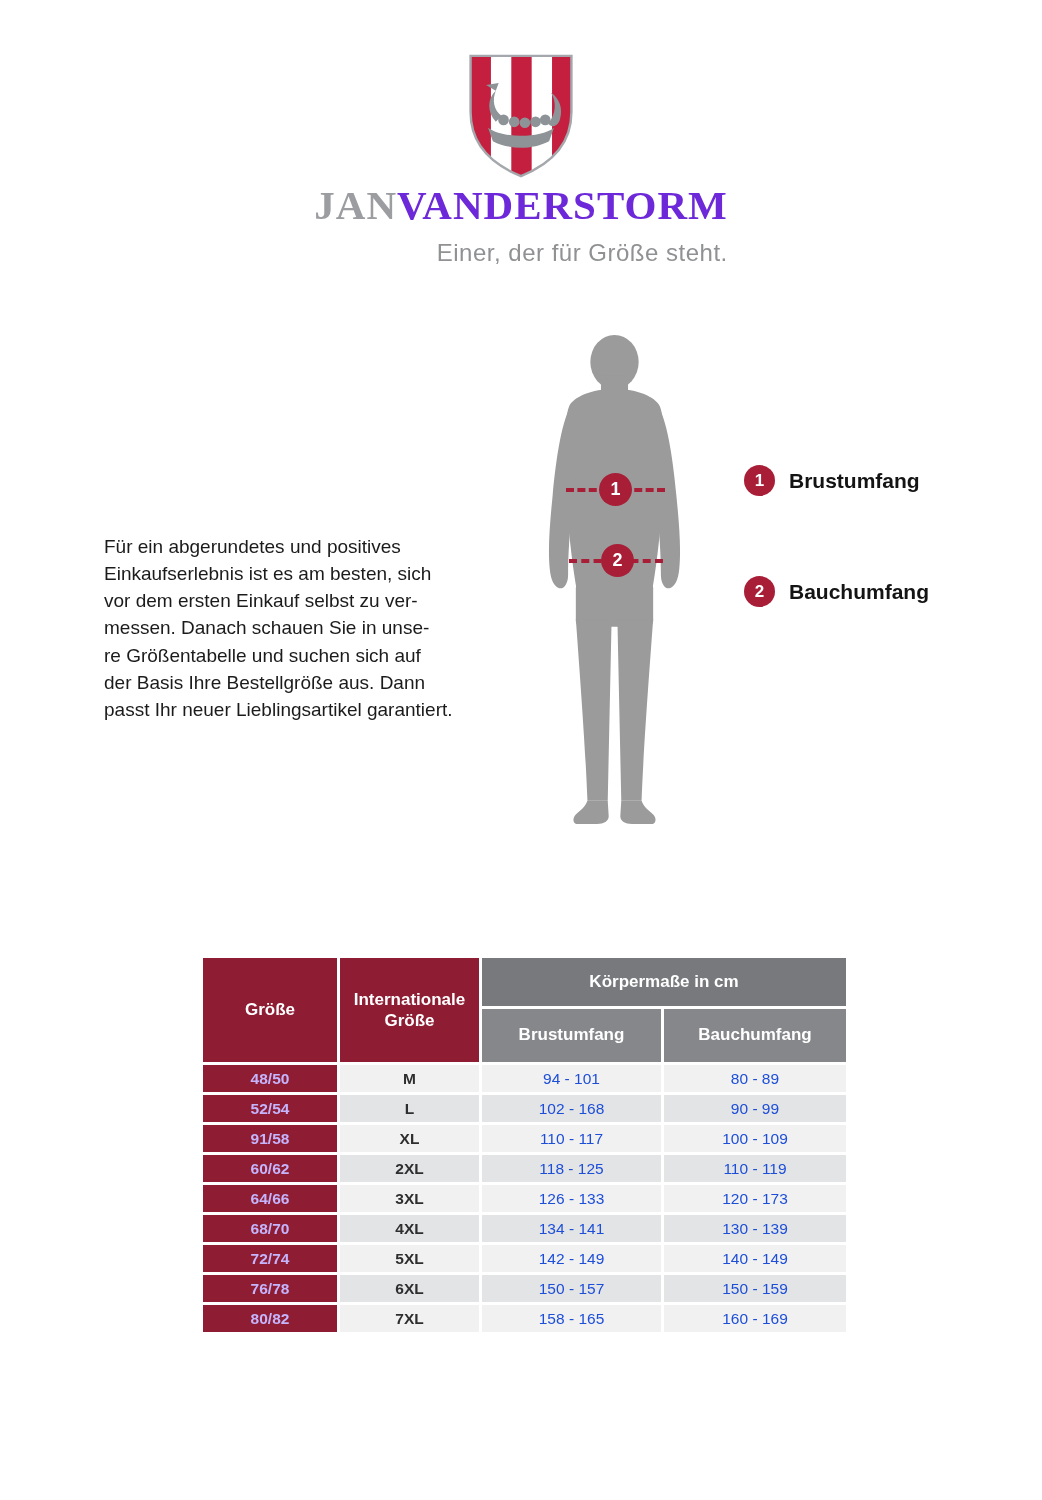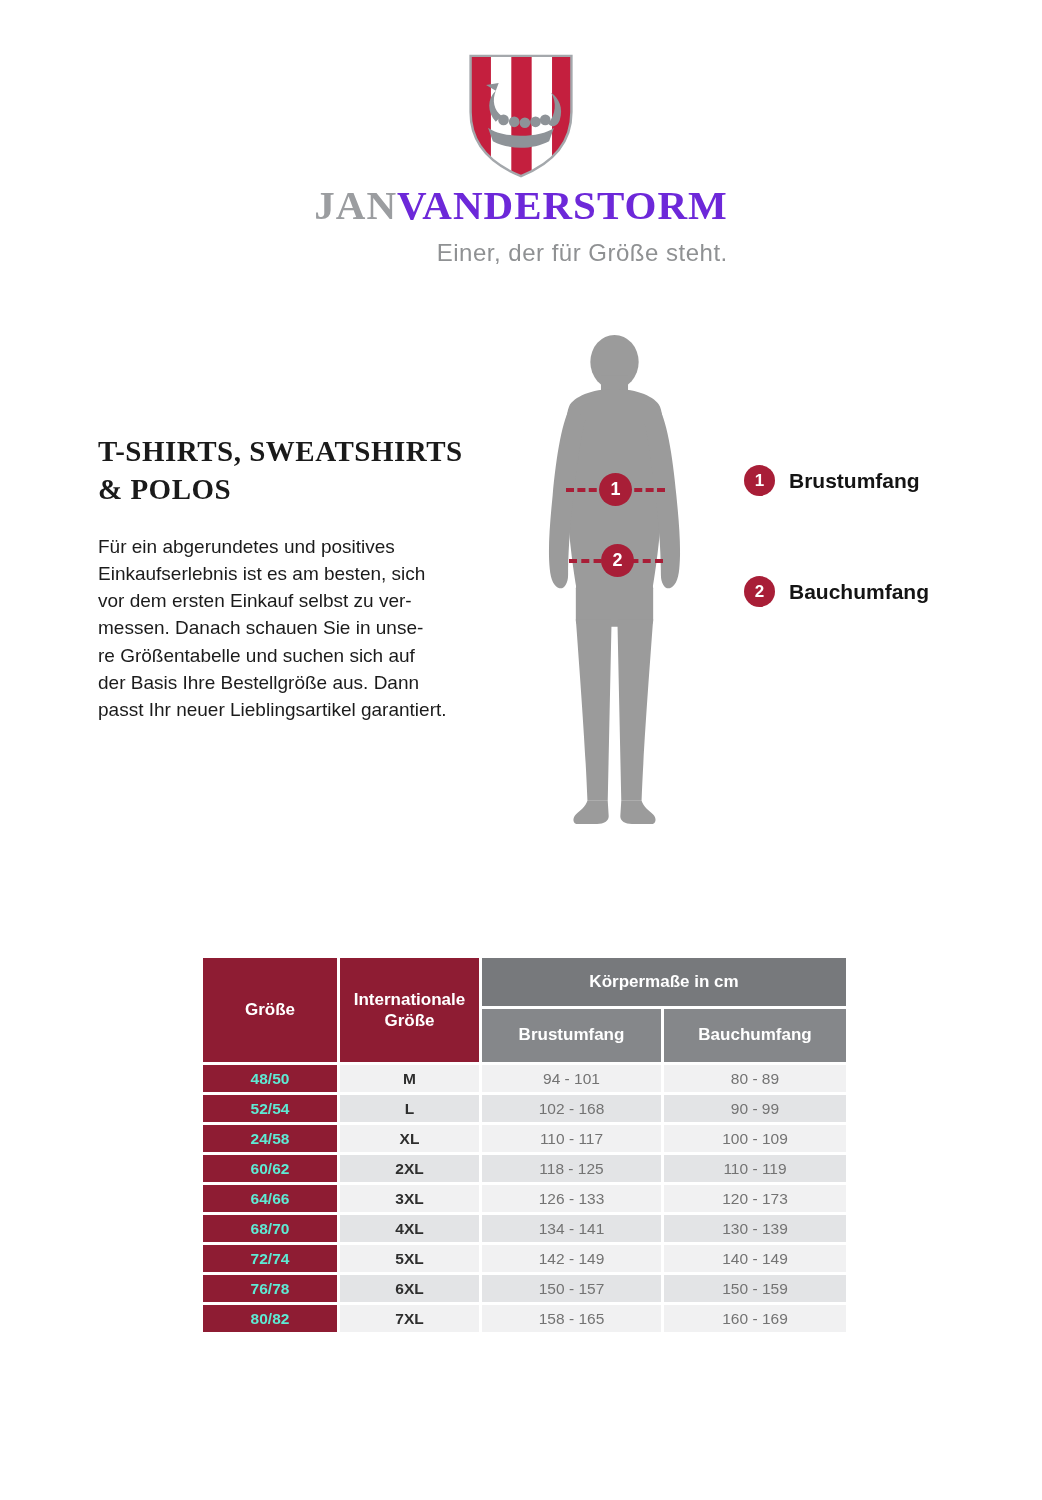--- a/index.html
+++ b/index.html
@@ -11,21 +11,21 @@
   .logo-block { position:absolute; top:52px; left:0; width:1042px; display:flex; flex-direction:column; align-items:center; }
   .shield { display:block; }
   .brand-wrap { display:inline-block; text-align:right; margin-top:4px; }
   .brand-line { font-family:"Liberation Serif", serif; font-weight:bold; font-size:41px; letter-spacing:1px; line-height:1.05; white-space:nowrap; }
   .brand-light { color:#9b9da0; }
   .brand-dark { color:#6d28d9; }
   .tagline { font-size:24px; color:#8f9193; letter-spacing:0.5px; margin-top:12px; }
 
   
   .headline { position:absolute; left:98px; top:432px; font-family:"Liberation Serif", serif; font-weight:bold; font-size:29px; line-height:1.32; letter-spacing:0.5px; color:#1a1a1a; white-space:pre-line; }
-  .intro { position:absolute; left:98px; top:533px; width:400px; font-size:19px; line-height:1.43; color:#1b1b1b; white-space:pre-line; }
+  .intro { position:absolute; left:104px; top:533px; width:400px; font-size:19px; line-height:1.43; color:#1b1b1b; white-space:pre-line; }
 
   
   .figure-wrap { position:absolute; left:508px; top:333px; width:213px; height:522px; }
   .figure-wrap svg { width:100%; height:100%; display:block; }
   .measure-line { position:absolute; border-top:4px dashed #a81e37; height:0; }
   .measure-line.chest { left:566px; top:488px; width:99px; }
   .measure-line.waist { left:569px; top:559px; width:94px; }
   .marker { position:absolute; width:33px; height:33px; border-radius:50%; background:#a81e37; color:#ffffff; font-weight:bold; font-size:18px; display:flex; align-items:center; justify-content:center; }
   .marker.m1 { left:599px; top:473px; }
   .marker.m2 { left:601px; top:544px; }
@@ -37,22 +37,22 @@
   .legend-badge { width:31px; height:31px; border-radius:50%; background:#a81e37; color:#fff; font-weight:bold; font-size:17px; display:flex; align-items:center; justify-content:center; flex:0 0 auto; }
   .legend-label { font-size:21px; font-weight:bold; color:#141414; }
 
   
   .size-table { position:absolute; left:200px; top:955px; border-collapse:separate; border-spacing:3px; table-layout:fixed; }
   .size-table th, .size-table td { text-align:center; vertical-align:middle; }
   .col-g { width:134px; } .col-i { width:139px; } .col-b1 { width:179px; } .col-b2 { width:182px; }
   .th-red { background:#8e1c33; color:#ffffff; font-weight:bold; font-size:17px; line-height:1.25; height:104px; }
   .th-gray-top { background:#77797c; color:#ffffff; font-weight:bold; font-size:17px; height:40px; }
   .th-gray-sub { background:#85878a; color:#ffffff; font-weight:bold; font-size:17px; height:45px; }
-  .size-table tbody td { height:27px; font-size:15.5px; color:#737373; }
-  .size-table tbody td.cell-red { background:#8e1c33; color:#5eead4; font-weight:bold; }
+  .size-table tbody td { height:27px; font-size:15.5px; color:#1d4ed8; }
+  .size-table tbody td.cell-red { background:#8e1c33; color:#c4b5fd; font-weight:bold; }
   .size-table tbody td.cell-int { font-weight:bold; color:#2e2e2e; }
   .size-table tbody tr.odd td:not(.cell-red) { background:#f1f1f2; }
   .size-table tbody tr.even td:not(.cell-red) { background:#e3e4e6; }
 </style>
 </head>
 <body>
 
 <div class="page">
 
   <div class="logo-block">
@@ -80,22 +80,20 @@
         <circle cx="85" cy="70" r="5.5"></circle>
         <path d="M26,78 C40,89 80,89 94,78 L89,92 C72,101 48,101 31,92 Z"></path>
       </g>
     </svg>
     <div class="brand-wrap">
       <div class="brand-line"><span class="brand-light">JAN</span><span class="brand-dark">VANDERSTORM</span></div>
       <div class="tagline">Einer, der für Größe steht.</div>
     </div>
   </div>
 
-  <h1 class="headline">T-SHIRTS, SWEATSHIRTS
-&amp; POLOS</h1>
   <p class="intro">Für ein abgerundetes und positives
 Einkaufserlebnis ist es am besten, sich
 vor dem ersten Einkauf selbst zu ver-
 messen. Danach schauen Sie in unse-
 re Größentabelle und suchen sich auf
 der Basis Ihre Bestellgröße aus. Dann
 passt Ihr neuer Lieblingsartikel garantiert.</p>
 
   <div class="figure-wrap">
     <svg viewBox="0 0 220 540">
@@ -153,21 +151,21 @@
         <td>94 - 101</td>
         <td>80 - 89</td>
       </tr>
       <tr class="even">
         <td class="cell-red">52/54</td>
         <td class="cell-int">L</td>
         <td>102 - 168</td>
         <td>90 - 99</td>
       </tr>
       <tr class="odd">
-        <td class="cell-red">24/58</td>
+        <td class="cell-red">91/58</td>
         <td class="cell-int">XL</td>
         <td>110 - 117</td>
         <td>100 - 109</td>
       </tr>
       <tr class="even">
         <td class="cell-red">60/62</td>
         <td class="cell-int">2XL</td>
         <td>118 - 125</td>
         <td>110 - 119</td>
       </tr>

